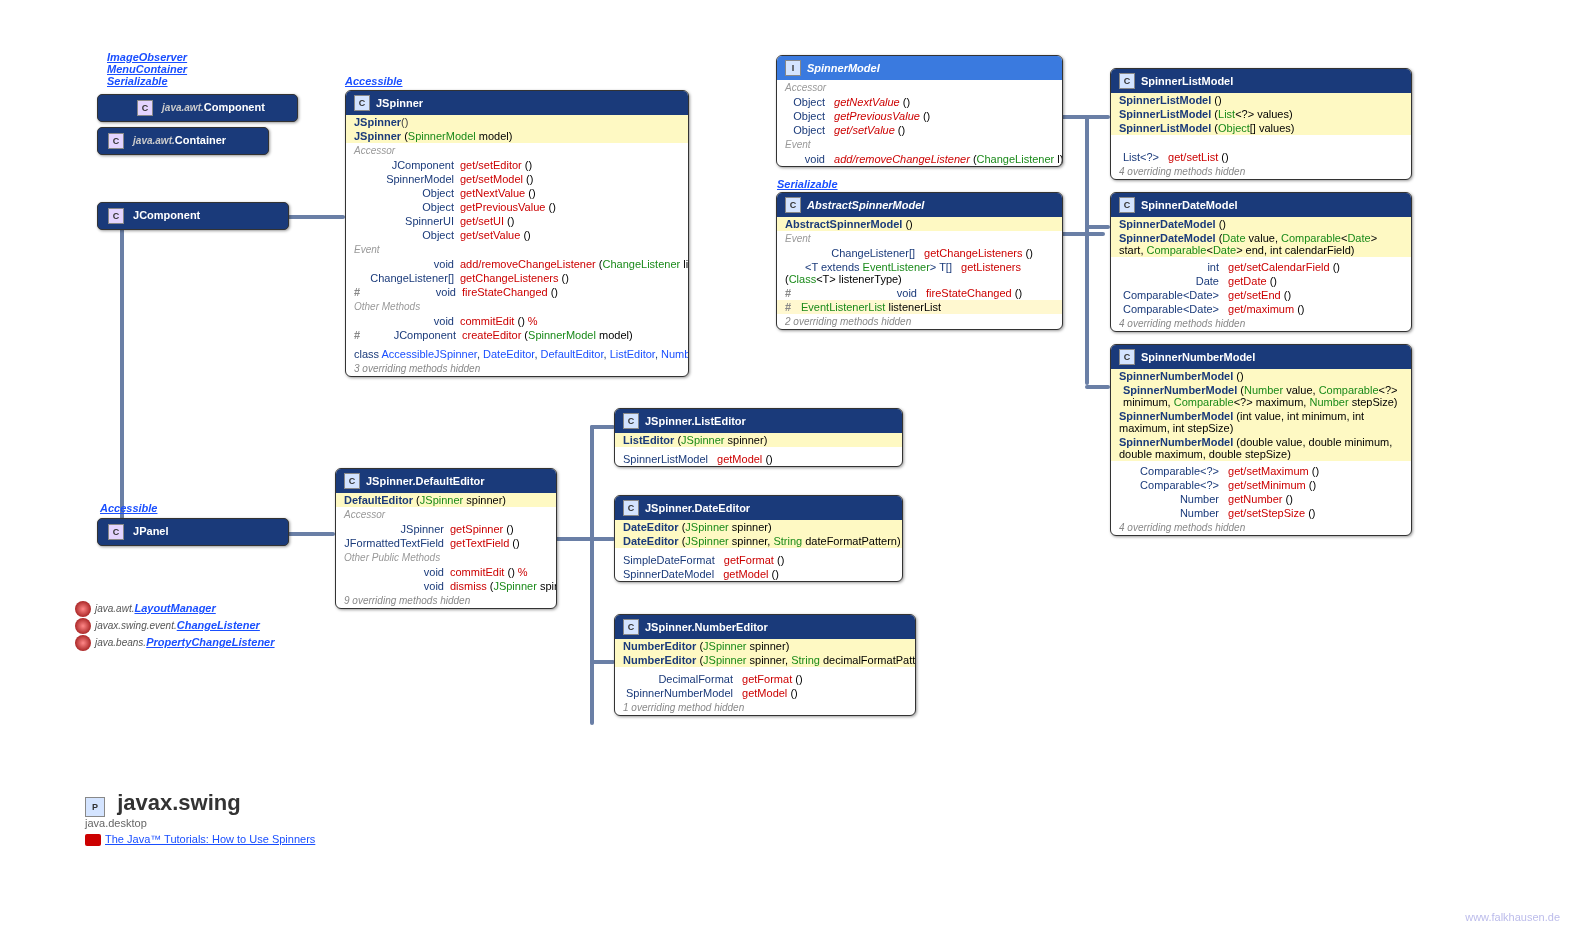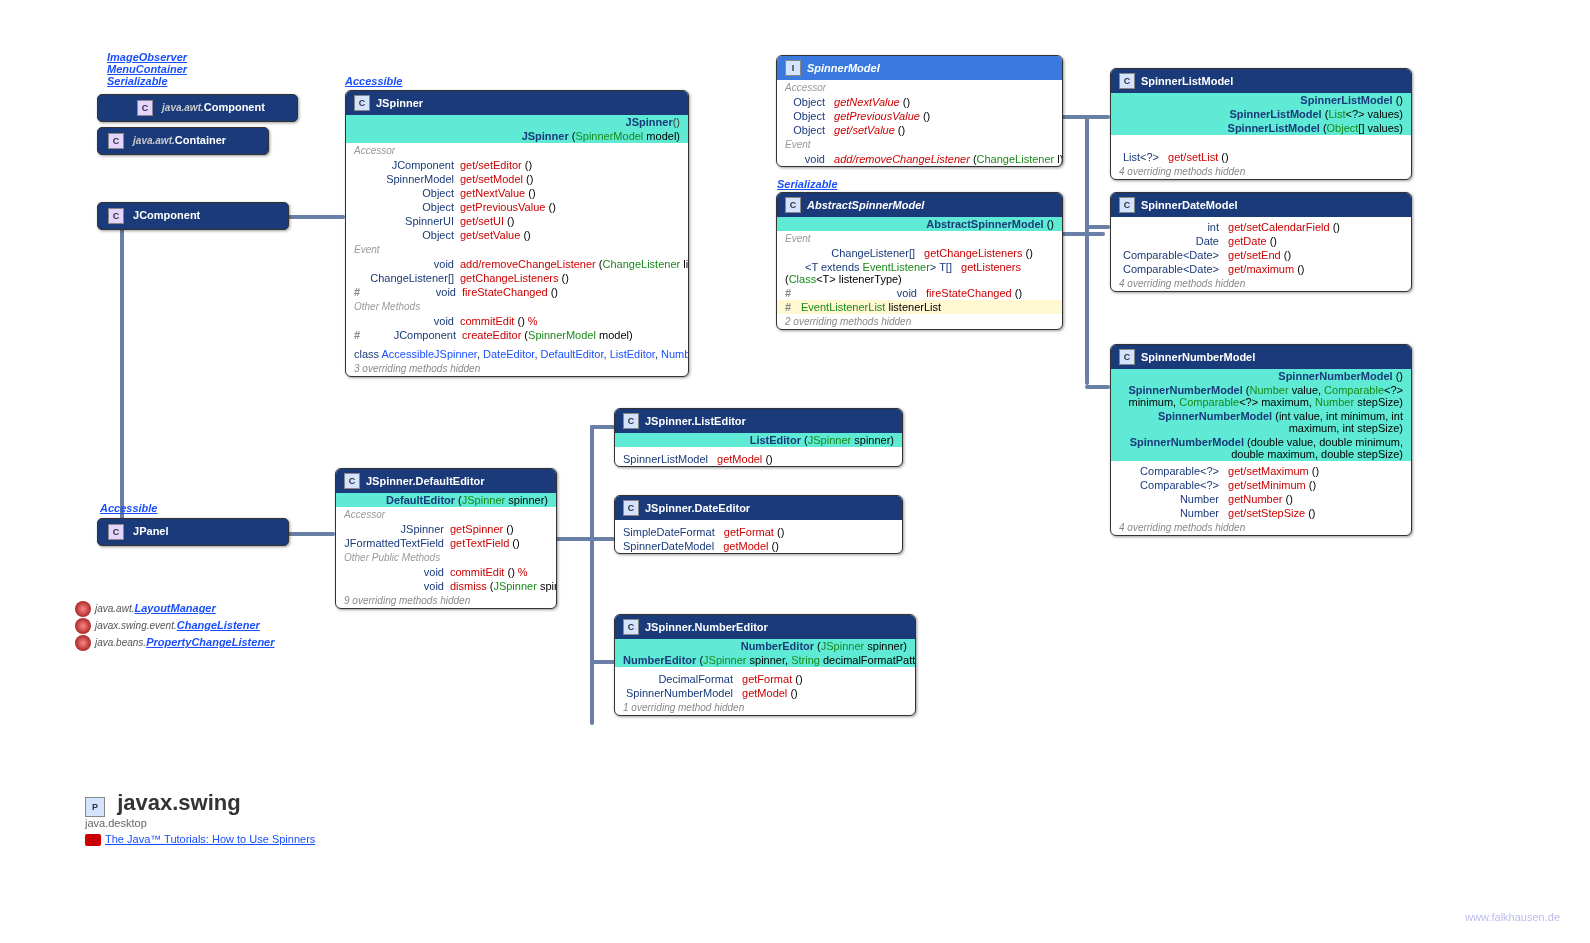--- a/index.html
+++ b/index.html
@@ -3,21 +3,21 @@
 <meta charset="utf-8">
 <style>
   body { margin:0; padding:0; font-family: Arial, Helvetica, sans-serif; font-size:11px; background:#fff; width:1590px; height:943px; position:relative; color:#000; }
   .box { position:absolute; border:1px solid #333; border-radius:6px; box-shadow:1px 1px 3px rgba(0,0,0,0.4); overflow:hidden; background:#fff; }
   .header { background:#1a3a7a; color:#fff; font-weight:bold; padding:4px 8px; display:flex; align-items:center; }
   .header.lite { background:#3a7adf; }
   .icon-class { width:14px; height:14px; border:1px solid #888; background:#d4e4ff; margin-right:6px; display:inline-flex; align-items:center; justify-content:center; font-size:9px; color:#333; }
   .row { padding:1px 8px; white-space:nowrap; }
   .sep { color:#999; font-style:italic; padding:2px 8px; font-size:10px; }
   .hidden-note { color:#888; font-style:italic; padding:2px 8px; font-size:10px; }
-  .ctor { background:#5eead4;text-align:right; }
+  .ctor { background:#fef9c3; }
   .ret { color:#1a3a7a; display:inline-block; text-align:right; min-width:100px; padding-right:6px; }
   .mname { color:#c00; }
   .constr { color:#1a3a7a; font-weight:bold; }
   .param { color:#444; }
   .type-link { color:#1a8a1a; }
   .field { background:#fff8d0; }
   .intf { color:#1a4fff; font-weight:bold; font-style:italic; text-decoration:underline; }
   .pkg-hint { color:#555; font-style:italic; font-size:10px; }
   .line { position:absolute; background:#6a7fa6; height:4px; border-radius:2px; }
   .vline { position:absolute; background:#6a7fa6; width:4px; border-radius:2px; }
@@ -133,20 +133,24 @@
       <div class="row"><span class="constr">ListEditor</span> (<span class="type-link">JSpinner</span> spinner)</div>
     </div>
   <div class="row" style="padding-top:6px;"><span class="ret" style="min-width:0;">SpinnerListModel</span> <span class="mname">getModel</span> ()</div>
 </div>
 
 <div class="box" style="left:614px; top:495px; width:287px;">
   <div class="header">
       <span class="icon-class">C</span>
       <span>JSpinner.DateEditor</span>
     </div>
+  <div class="ctor">
+    <div class="row"><span class="constr">DateEditor</span> (<span class="type-link">JSpinner</span> spinner)</div>
+    <div class="row"><span class="constr">DateEditor</span> (<span class="type-link">JSpinner</span> spinner, <span class="type-link">String</span> dateFormatPattern)</div>
+  </div>
   <div class="row" style="padding-top:6px;"><span class="ret" style="min-width:0;">SimpleDateFormat</span> <span class="mname">getFormat</span> ()</div>
   <div class="row"><span class="ret" style="min-width:0;">SpinnerDateModel</span> <span class="mname">getModel</span> ()</div>
 </div>
 
 <div class="box" style="left:614px; top:614px; width:300px;">
   <div class="header">
       <span class="icon-class">C</span>
       <span>JSpinner.NumberEditor</span>
     </div>
   <div class="ctor">
@@ -201,20 +205,24 @@
   </div>
   <div class="row" style="padding-top:16px;"><span class="ret" style="min-width:40px;">List&lt;?&gt;</span> <span class="mname">get/setList</span> ()</div>
   <div class="hidden-note">4 overriding methods hidden</div>
 </div>
 
 <div class="box" style="left:1110px; top:192px; width:300px;">
   <div class="header">
       <span class="icon-class">C</span>
       <span>SpinnerDateModel</span>
     </div>
+  <div class="ctor">
+    <div class="row"><span class="constr">SpinnerDateModel</span> ()</div>
+    <div class="row" style="white-space:normal;"><span class="constr">SpinnerDateModel</span> (<span class="type-link">Date</span> value, <span class="type-link">Comparable</span>&lt;<span class="type-link">Date</span>&gt; start, <span class="type-link">Comparable</span>&lt;<span class="type-link">Date</span>&gt; end, int calendarField)</div>
+  </div>
   <div class="row" style="padding-top:4px;"><span class="ret">int</span> <span class="mname">get/setCalendarField</span> ()</div>
   <div class="row"><span class="ret">Date</span> <span class="mname">getDate</span> ()</div>
   <div class="row"><span class="ret">Comparable&lt;Date&gt;</span> <span class="mname">get/setEnd</span> ()</div>
   <div class="row"><span class="ret">Comparable&lt;Date&gt;</span> <span class="mname">get/maximum</span> ()</div>
   <div class="hidden-note">4 overriding methods hidden</div>
 </div>
 
 <div class="box" style="left:1110px; top:344px; width:300px;">
   <div class="header">
       <span class="icon-class">C</span>

